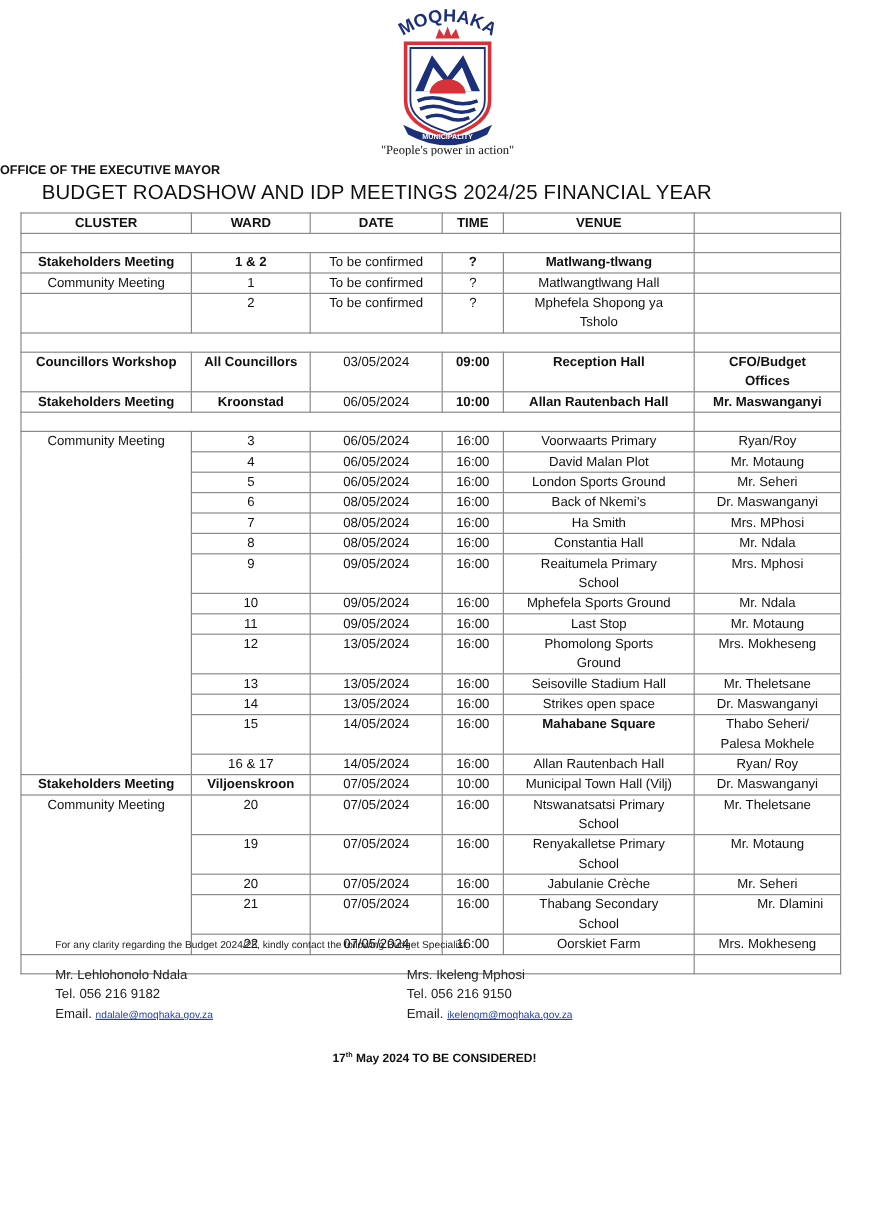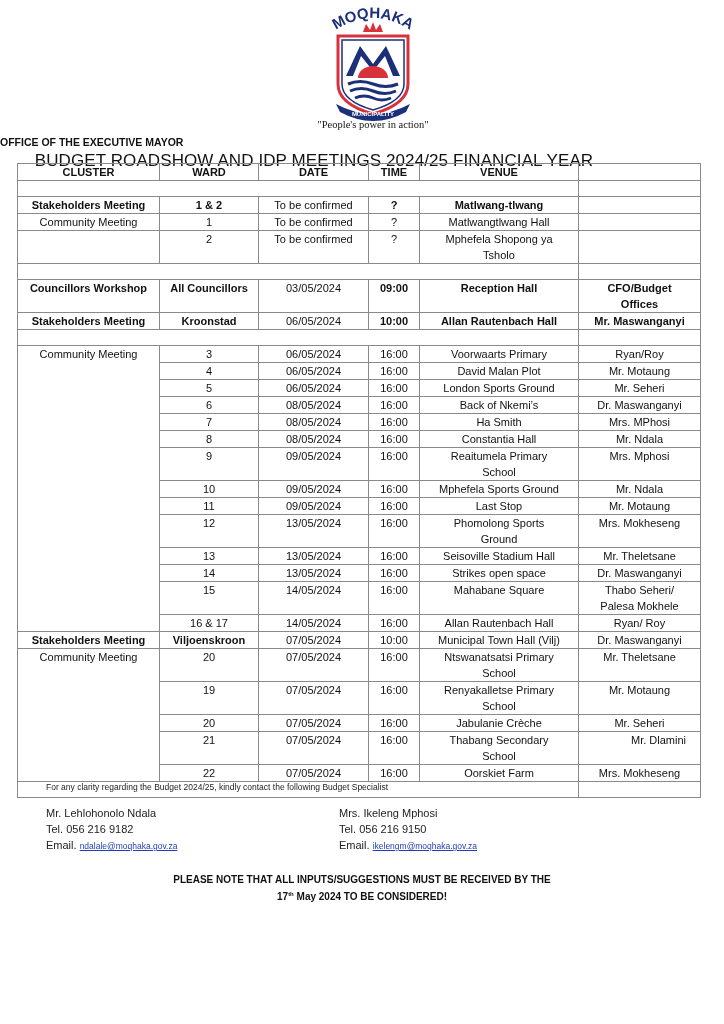--- a/index.html
+++ b/index.html
@@ -1,20 +1,20 @@
 <!DOCTYPE html>
 <html><head>
 <meta charset="utf-8">
 <style>
   html, body { margin:0; padding:0; background:#ffffff; }
   body { width:724px; height:1024px; position:relative; font-family:"Liberation Sans", sans-serif; color:#111; overflow:hidden; }
   .logo { position:absolute; left:308px; top:4px; width:130px; height:126px; }
   .office { position:absolute; left:0; width:724px; top:136px; text-align:left; font-size:10.5px; font-weight:bold; }
   .title { position:absolute; left:0; width:628px; top:151px; text-align:center; font-size:17px; font-weight:normal; letter-spacing:0.1px; }
-  table.sched { position:absolute; left:17px; top:163px; width:683px; border-collapse:collapse; font-size:11px; table-layout:fixed; }
+  table.sched { position:absolute; left:17px; top:177px; width:683px; border-collapse:collapse; font-size:11px; table-layout:fixed; }
   table.sched td, table.sched th { border:1px solid #8a8a8a; padding:0 3px; text-align:center; vertical-align:top; line-height:16px; }
   table.sched th { font-weight:bold; height:15px; }
   .b { font-weight:bold; }
   .blank td { height:15px; }
   .note { position:absolute; left:46px; top:782px; font-size:8.5px; color:#222; }
   .contact { position:absolute; font-size:11px; line-height:16px; color:#222; }
   .contact a { color:#1f3fb5; text-decoration:underline; font-size:8.5px; }
   .notice { position:absolute; left:0; width:724px; top:873px; text-align:center; font-size:10px; font-weight:bold; line-height:14px; }
   sup { font-size:6px; }
 </style>
@@ -203,21 +203,21 @@
         <td>14</td>
         <td>13/05/2024</td>
         <td>16:00</td>
         <td style="padding: 0px 14px;">Strikes open space</td>
         <td style="padding: 0px 14px;">Dr. Maswanganyi</td>
       </tr>
       <tr>
         <td>15</td>
         <td>14/05/2024</td>
         <td>16:00</td>
-        <td style="padding: 0px 14px;">Mahabane Square</td>
+        <td style="padding: 0px 14px; font-weight: bold;">Mahabane Square</td>
         <td style="padding: 0px 14px;">Thabo Seheri/ Palesa Mokhele</td>
       </tr>
       <tr>
         <td>16 &amp; 17</td>
         <td>14/05/2024</td>
         <td>16:00</td>
         <td style="padding: 0px 14px;">Allan Rautenbach Hall</td>
         <td style="padding: 0px 14px;">Ryan/ Roy</td>
       </tr>
     </tbody>
@@ -284,15 +284,14 @@
   <div>Tel. 056 216 9182</div>
   <div><span>Email.</span> <a>ndalale@moqhaka.gov.za</a></div>
 </div>
 <div class="contact" style="left:307px; top:805px;margin-left:32px;">
   <div>Mrs. Ikeleng Mphosi</div>
   <div>Tel. 056 216 9150</div>
   <div><span>Email.</span> <a>ikelengm@moqhaka.gov.za</a></div>
 </div>
 
 <div class="notice">
-  <div>PLEASE NOTE THAT ALL INPUTS/SUGGESTIONS MUST BE RECEIVED BY THE</div>
   <div><span>17</span><sup>th</sup><span> May 2024 TO BE CONSIDERED!</span></div>
 </div>
 
 </body></html>

